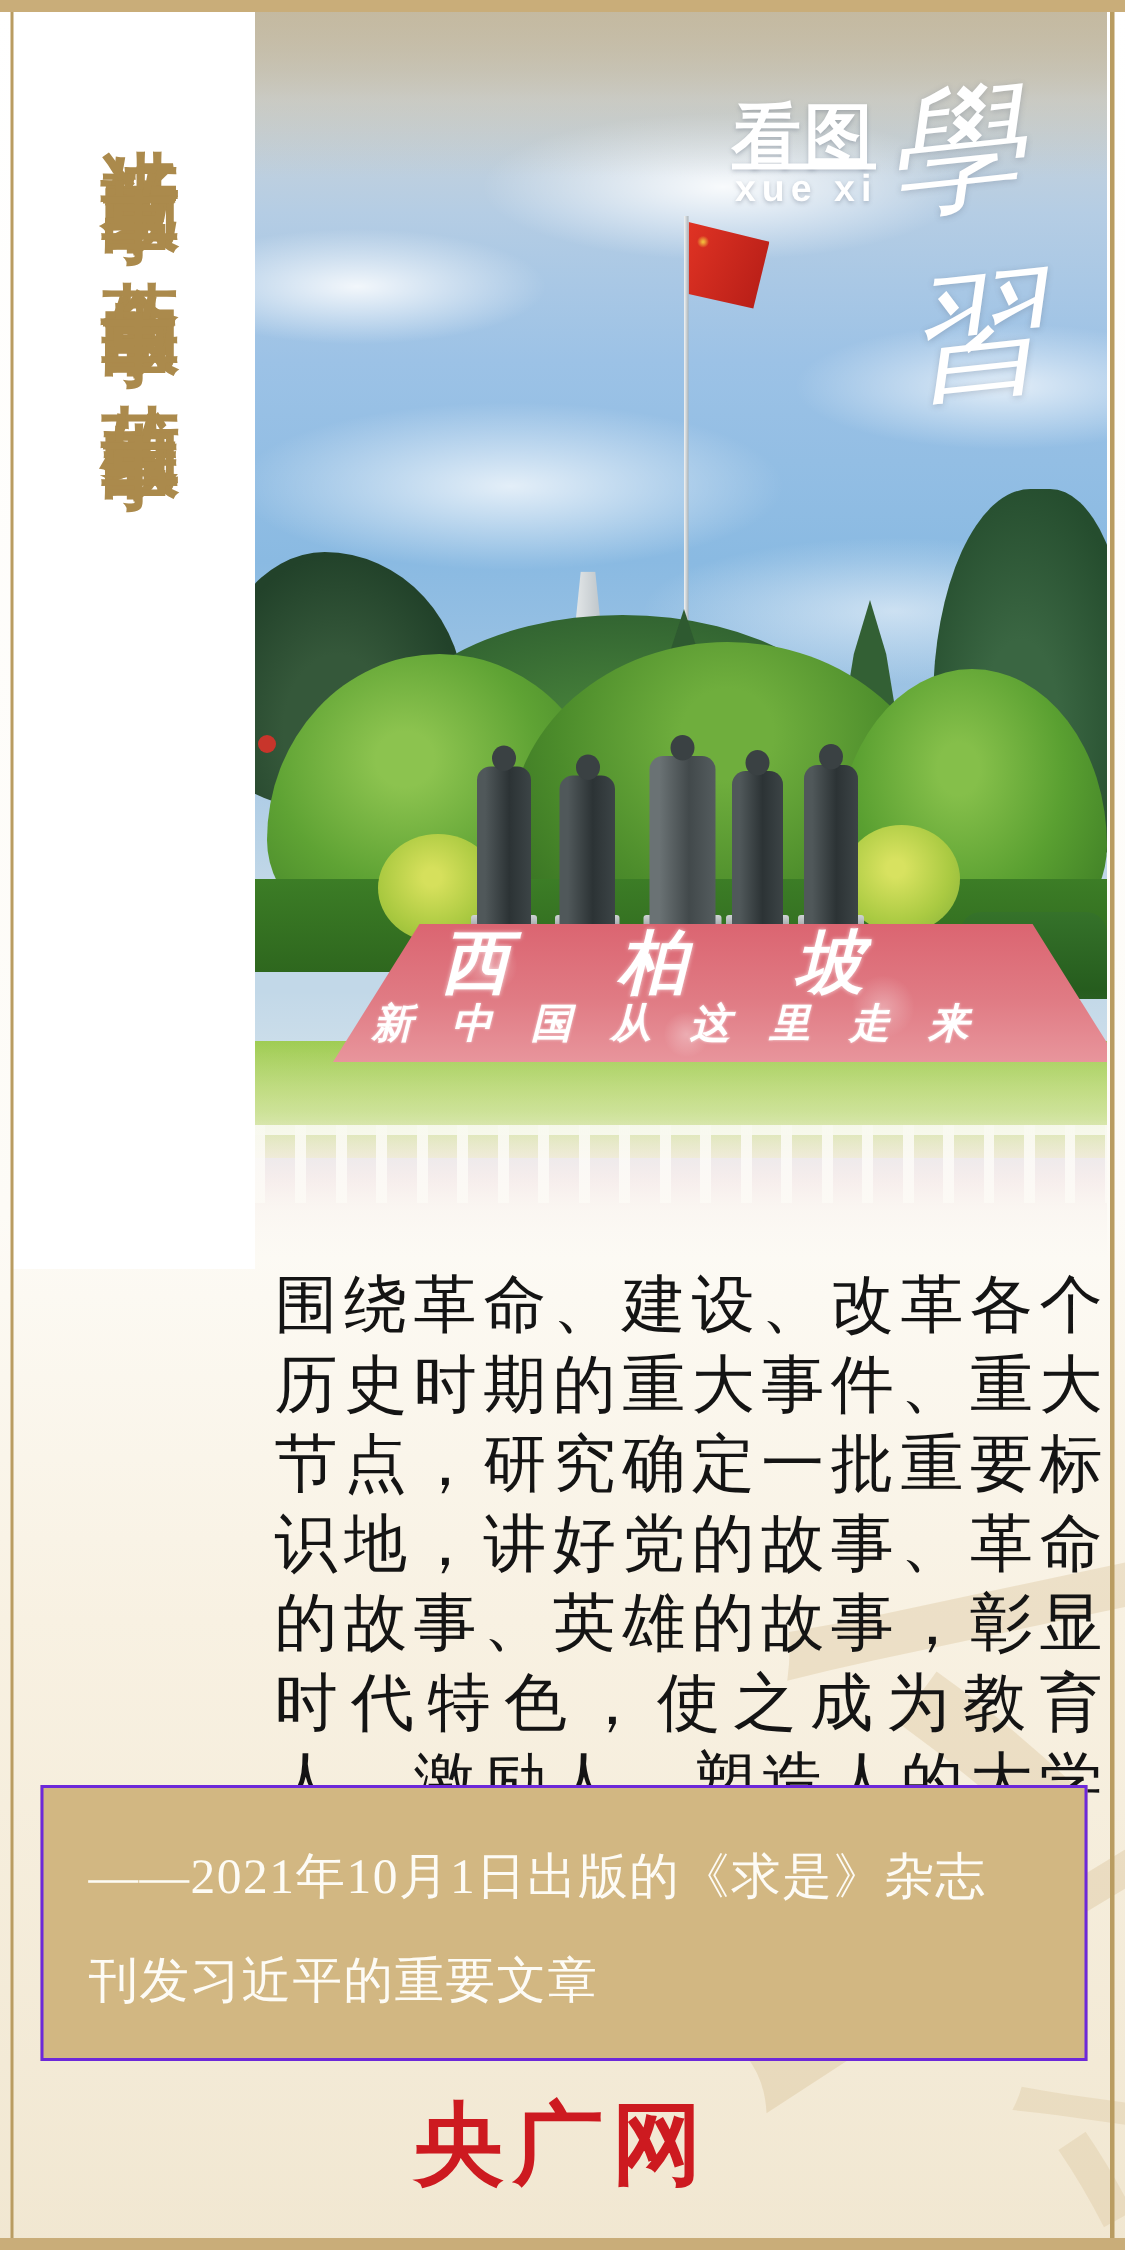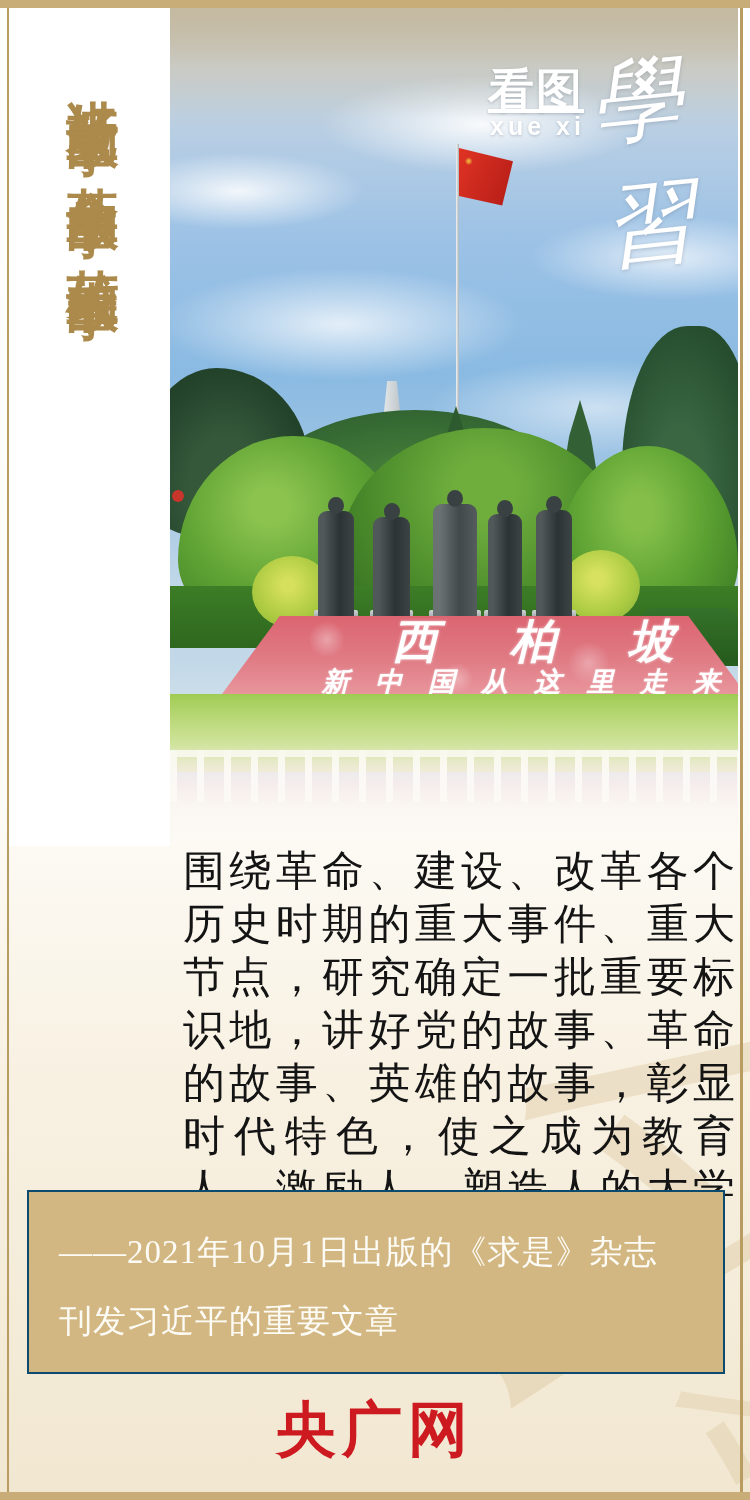--- a/index.html
+++ b/index.html
@@ -100,28 +100,28 @@
   .statue.s3 { left:263px; top:496px; width:44px; height:116px;
     background:linear-gradient(90deg,#6a7274 15%,#42494b 60%,#545c5e); }
   .statue.s4 { left:318px; top:506px; width:34px; height:105px; }
   .statue.s5 { left:366px; top:502px; width:36px; height:109px; }
   .plinth { top:602px; height:11px; background:linear-gradient(180deg,#cfd3d4,#8f9698); border-radius:2px; }
   .plinth.p1 { left:144px; width:44px; } .plinth.p2 { left:200px; width:43px; }
   .plinth.p3 { left:259px; width:52px; } .plinth.p4 { left:314px; width:42px; }
   .plinth.p5 { left:362px; width:44px; }
 
   
-  .flowerbed { left:52px; top:608px; width:524px; height:78px;
+  .flowerbed { left:52px; top:608px; width:524px; height:92px;
     clip-path:polygon(11% 0,89% 0,100% 100%,0 100%);
     background:
       radial-gradient(circle 26px at 20% 30%, rgba(255,255,255,.35), rgba(255,255,255,0) 70%),
       radial-gradient(circle 30px at 70% 60%, rgba(255,255,255,.3), rgba(255,255,255,0) 70%),
       radial-gradient(circle 22px at 45% 80%, rgba(255,255,255,.3), rgba(255,255,255,0) 70%),
       linear-gradient(180deg,#db6571 0%,#e07b84 55%,#e8959c 100%);
-    text-align:right; color:#fff; font-style:italic; z-index:3; }
+    text-align:left; color:#fff; font-style:italic; z-index:3; }
   .flowerbed-name { display:block; margin-top:2px; font-size:46px; font-weight:bold;
     letter-spacing:72px; padding-left:72px; line-height:48px;
     text-shadow:0 0 3px rgba(255,255,255,.7); }
   .flowerbed-slogan { display:block; font-size:27px; font-weight:bold;
     letter-spacing:26px; padding-left:26px; line-height:32px;
     text-shadow:0 0 2px rgba(255,255,255,.7); }
 
   
   .grass { left:0; top:686px; width:568px; height:78px;
     background:linear-gradient(180deg,#8fc437 0%,#abd158 45%,#c8de8a 100%); }
@@ -151,21 +151,21 @@
   .wm1 { left:430px; top:930px; font-size:470px; opacity:.20; transform:rotate(-12deg); }
   .wm2 { left:600px; top:1330px; font-size:240px; opacity:.16; transform:rotate(8deg); }
 
   
   .article { left:183px; top:845px; width:554px; z-index:10;
     font-size:42px; line-height:53px; letter-spacing:2px;
     color:#141414; text-align:justify; font-family:"Liberation Serif", serif; }
 
   
   .quote-box { left:27px; top:1190px; width:698px; height:184px; z-index:10;
-    background:#d2b782; border:2px solid #0c4a6e;
+    background:#d2b782; border:2px solid #6d28d9;
     padding:26px 34px 0 30px; }
   .quote-text { color:#fdfbf5; font-size:33px; line-height:69px; letter-spacing:1px;
     font-family:"Liberation Serif", serif; }
 
   
   .footer-logo { left:0; top:1390px; width:750px; text-align:center; z-index:10;
     font-size:60px; font-weight:bold; color:#cd1a20; letter-spacing:6px;
     font-family:Liberation Serif, serif; }
 </style>
 </head>

